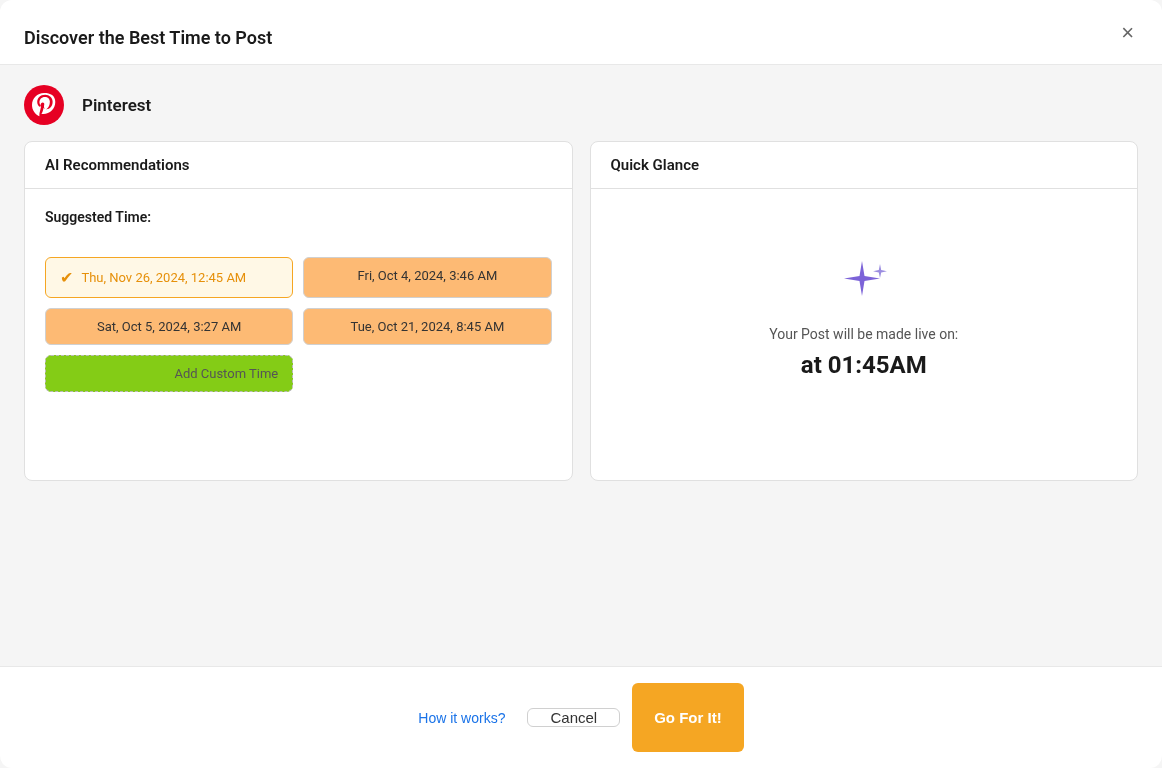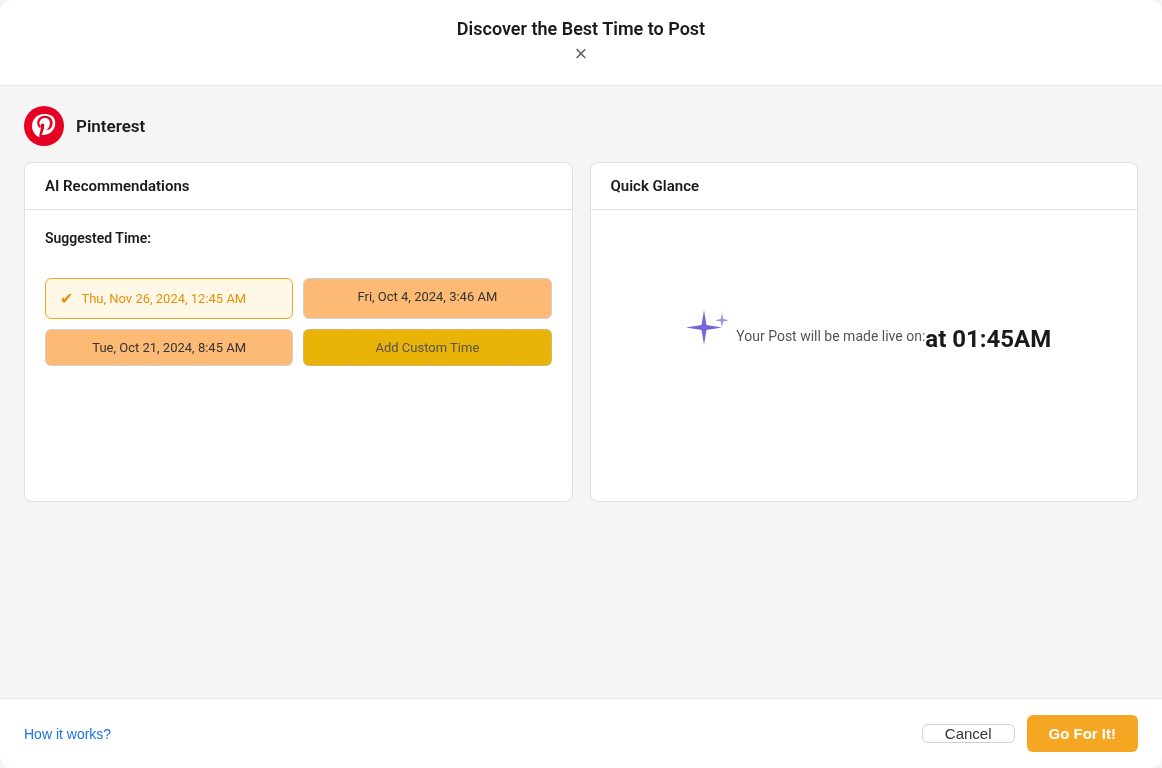--- a/index.html
+++ b/index.html
@@ -15,24 +15,23 @@
       border-radius: 12px;
       width: 1162px;
       height: 768px;
       display: flex;
       flex-direction: column;
       position: relative;
     }
     .modal-header {
       display: flex;
       justify-content: space-between;
-      align-items: center;
+      align-items: flex-end;
       padding: 18px 24px 16px;
       border-bottom: 1px solid #e8e8e8;
-      flex-direction: column;
     }
     .modal-title {
       font-size: 18px;
       font-weight: 600;
       color: #1a1a1a;
     }
     .close-btn {
       background: none;
       border: none;
       cursor: pointer;
@@ -44,21 +43,21 @@
     .modal-body {
       flex: 1;
       padding: 20px 24px;
       background: #f5f5f5;
       display: flex;
       flex-direction: column;
     }
     .platform-header {
       display: flex;
       align-items: center;
-      gap: 12px;
+      gap: 18px;
       margin-bottom: 16px;
     }
     .pinterest-icon {
       width: 40px;
       height: 40px;
     }
     .platform-name {
       font-size: 17px;
       font-weight: 600;
       color: #1a1a1a;
@@ -118,26 +117,28 @@
       color: #e6900a;
       display: flex;
       align-items: center;
       gap: 8px;
     }
     .time-chip.selected .check-icon {
       color: #e6900a;
       font-size: 16px;
     }
     .time-chip.custom {
-      background: #eab308;
+      background: #84cc16;
       border: 1.5px dashed #bbb;
       color: #555;
+      text-align: right;
     }
     .quick-glance-content {
       display: flex;
+      flex-direction: column;
       align-items: center;
       justify-content: center;
       height: 260px;
       text-align: left;
     }
     .sparkle-icon {
       margin-bottom: 16px;
     }
     .live-label {
       font-size: 14px;
@@ -145,21 +146,21 @@
       margin-bottom: 8px;
     }
     .live-date {
       font-size: 24px;
       font-weight: 700;
       color: #1a1a1a;
       line-height: 1.3;
     }
     .modal-footer {
       display: flex;
-      justify-content: space-between;
+      justify-content: center;
       align-items: center;
       padding: 16px 24px;
       border-top: 1px solid #e8e8e8;
     }
     .how-it-works {
       color: #1a73e8;
       font-size: 14px;
       cursor: pointer;
       text-decoration: none;
       background: none;
@@ -174,21 +175,21 @@
       padding: 0 22px;
       border: 1px solid #d0d0d0;
       border-radius: 6px;
       background: #fff;
       font-size: 15px;
       color: #333;
       cursor: pointer;
       margin-left: 22px;
     }
     .go-btn {
-      padding: 10px 22px;
+      padding: 26px 22px;
       border: none;
       border-radius: 6px;
       background: #f5a623;
       font-size: 15px;
       font-weight: 600;
       color: #fff;
       cursor: pointer;
     }
   </style>
 </head>
@@ -219,20 +220,23 @@
         <div class="panel-content">
           <div class="suggested-label">Suggested Time:</div>
           <div class="time-grid">
 
             <div class="time-chip selected">
               <span class="check-icon">✔</span>
               <span>Thu, Nov 26, 2024, 12:45 AM</span>
             </div>
             <div class="time-chip">
               <span>Fri, Oct 4, 2024, 3:46 AM</span>
+            </div>
+            <div class="time-chip">
+              <span>Sat, Oct 5, 2024, 3:27 AM</span>
             </div>
             <div class="time-chip">
               <span>Tue, Oct 21, 2024, 8:45 AM</span>
             </div>
             <div class="time-chip custom">
               <span>Add Custom Time</span>
             </div>
           </div>
         </div>
       </div>

